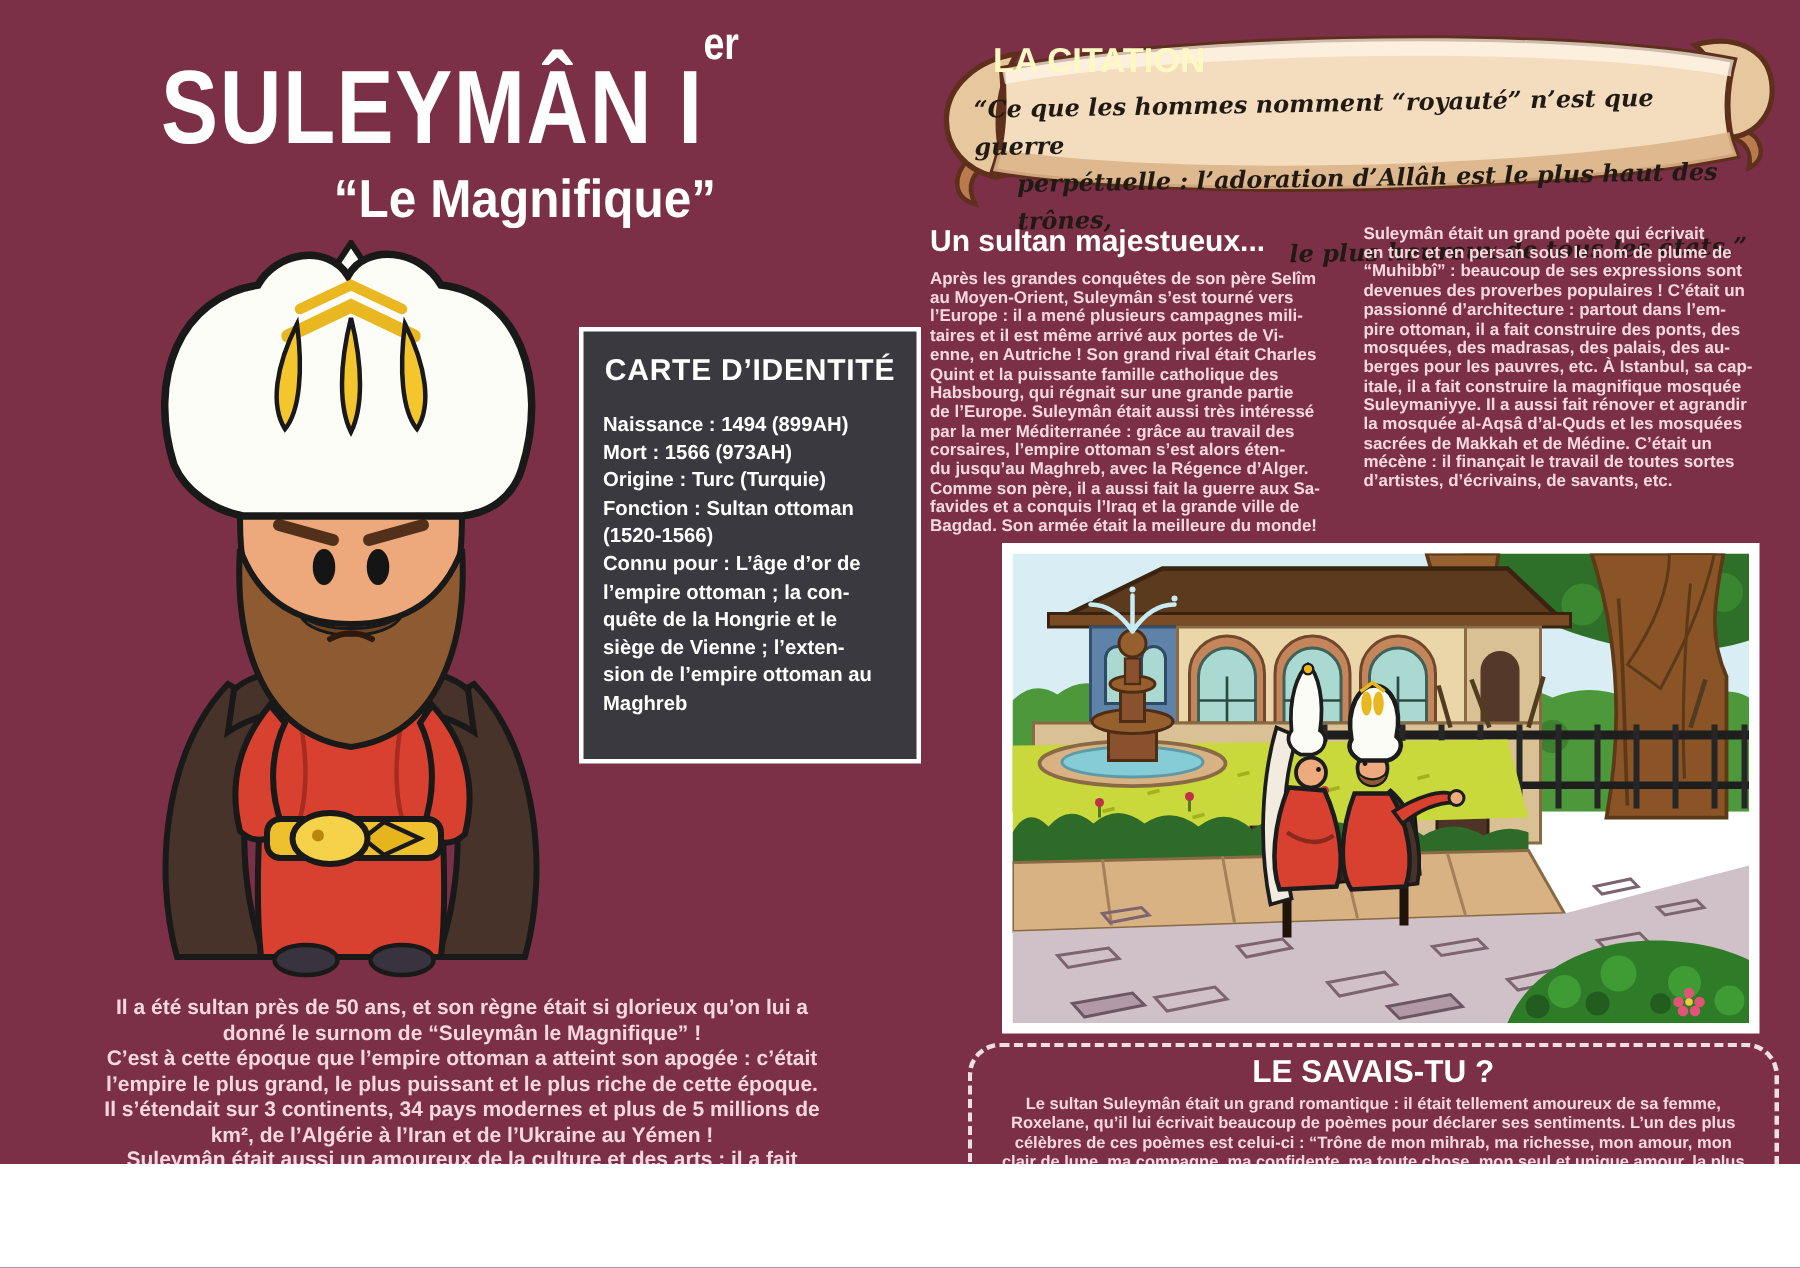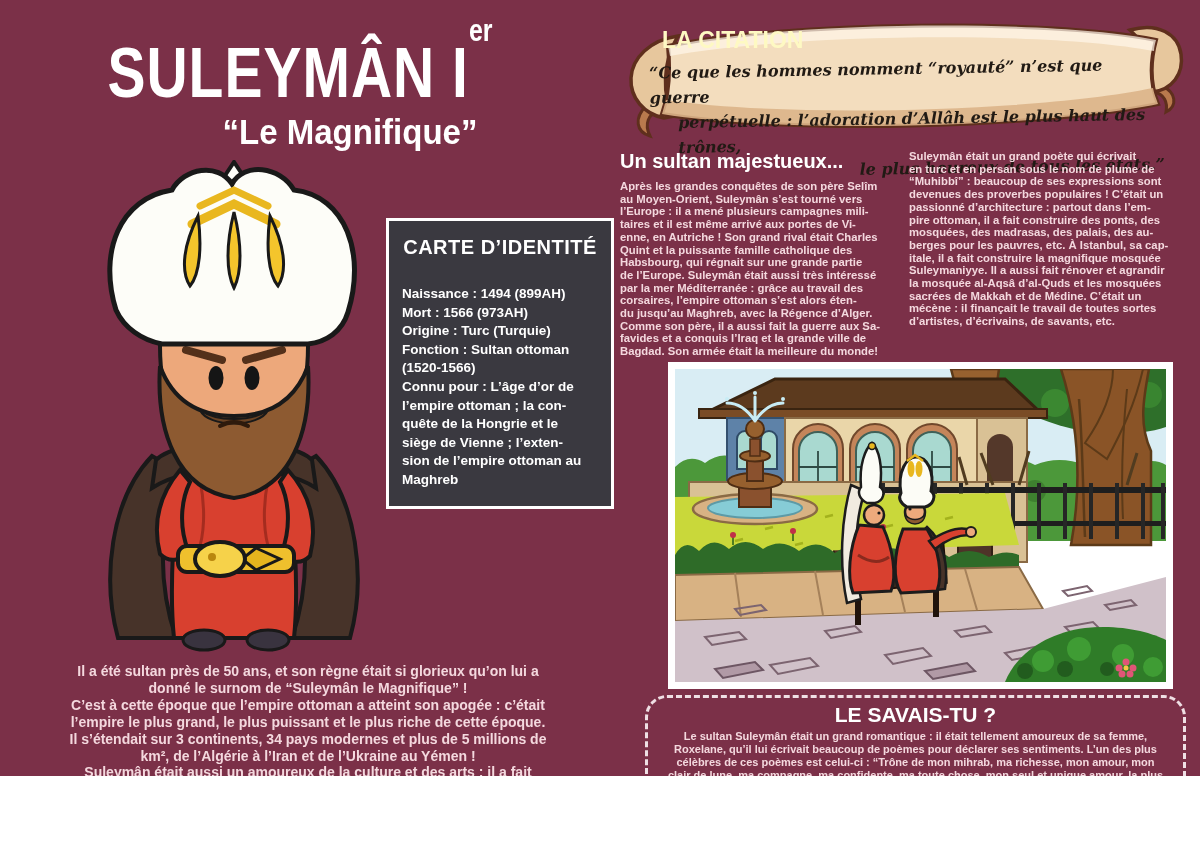--- a/index.html
+++ b/index.html
@@ -11,21 +11,21 @@
          font-weight:800;font-size:57px;letter-spacing:1px;margin:0;
          transform:scaleY(1.22);transform-origin:50% 0;}
   .title sup{font-size:25px;position:relative;top:-26px;letter-spacing:0;}
   .subtitle{position:absolute;left:100px;top:112px;width:500px;text-align:center;color:#ffffff;
             font-weight:800;font-size:33px;margin:0;transform:scaleY(1.08);transform-origin:50% 0;}
   .sultan{position:absolute;left:80px;top:160px;width:318px;height:500px;}
 
   .card{position:absolute;left:386px;top:218px;width:228px;height:291px;background:#3a3940;
         border:3px solid #ffffff;box-sizing:border-box;padding:15px 13px 0;color:#ffffff;}
   .card h2{margin:0;text-align:center;font-size:20px;letter-spacing:.5px;font-weight:800;}
-  .card .details{margin-top:26px;font-size:13.5px;line-height:18.6px;font-weight:700;
+  .card .details{margin-top:15px;font-size:13.5px;line-height:18.6px;font-weight:700;
                  white-space:pre-line;}
 
   .intro{position:absolute;left:10px;top:663px;width:596px;text-align:center;font-size:14px;
          line-height:16.9px;font-weight:700;color:#f4d8de;white-space:pre-line;}
 
   .pageno{position:absolute;top:814px;font-size:20px;font-weight:800;color:#f4d8de;}
   #pn-left{left:10px;} #pn-right{right:12px;}
 
   
   .banner{position:absolute;left:616px;top:10px;width:578px;height:138px;}

